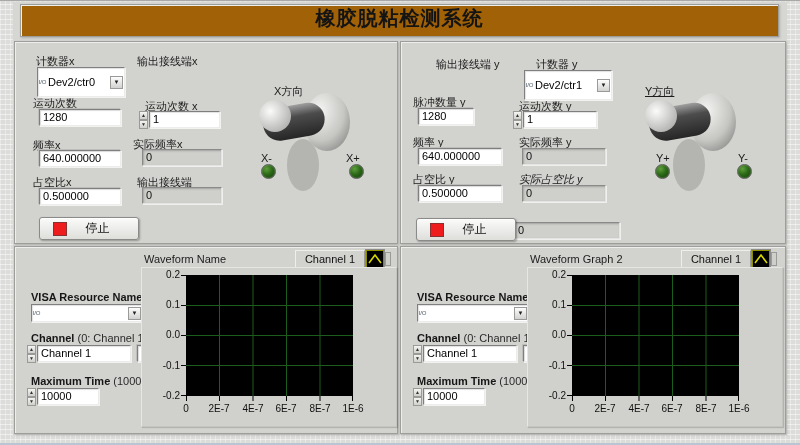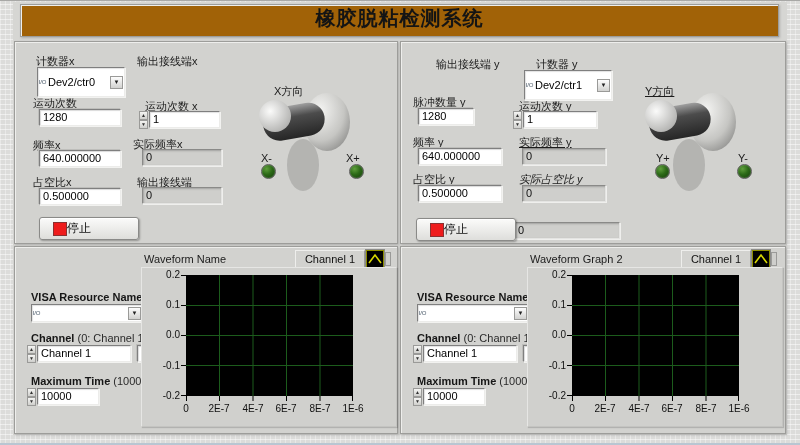--- a/index.html
+++ b/index.html
@@ -74,21 +74,21 @@
     box-shadow:1px 1px 0 #f2f2f0, inset 1px 1px 1px rgba(0,0,0,.12);
     font-size:11px;line-height:15px;padding:0 3px;color:#000;white-space:nowrap;overflow:hidden;
   }
   .stopbtn{
     position:absolute;width:100px;height:23px;border-radius:3px;
     background:linear-gradient(#fbfbfa,#dededb);border:1px solid #8a8a88;
     box-shadow:1px 1px 2px rgba(0,0,0,.3), inset 0 1px 0 #fff;
     display:flex;align-items:center;box-sizing:border-box;cursor:pointer;
   }
   .stopbtn .sq{width:12px;height:12px;margin-left:13px;border:1px solid #8a3030;flex:none;}
-  .stopbtn .txt{flex:1;text-align:left;font-size:12px;color:#111;margin-right:10px;}
+  .stopbtn .txt{flex:1;text-align:center;font-size:12px;color:#111;margin-right:10px;}
   .led{
     position:absolute;width:13px;height:13px;border-radius:50%;
     background:radial-gradient(circle at 35% 30%, #5f9f3c 0%, #2c6a17 45%, #123a09 100%);
     border:1px solid #5c5c5a;box-shadow:inset 0 0 1px rgba(255,255,255,.5);
   }
   .knob{position:absolute;width:110px;height:105px;}
 
   .graph-body{
     position:absolute;background:#d0d0cd;
     border:1px solid #c4c4c1;border-top-color:#e6e6e4;border-left-color:#e6e6e4;
@@ -211,21 +211,21 @@
     <span class="arrows">
         <span>▲</span>
         <span>▼</span>
       </span>
     <span class="sfield" style="width:66px;">1</span>
   </div>
 
   <div class="lbl" style="left:12px;top:94px;">频率 y</div>
   <div class="field" style="left:17px;top:106px;width:76px;">640.000000</div>
 
-  <div class="lbl" style="left:118px;top:94px;text-decoration:underline;">实际频率 y</div>
+  <div class="lbl" style="left:118px;top:94px;">实际频率 y</div>
   <div class="ind" style="left:121px;top:106px;width:76px;">0</div>
 
   <div class="lbl" style="left:12px;top:131px;">占空比 y</div>
   <div class="field" style="left:17px;top:143px;width:76px;">0.500000</div>
 
   <div class="lbl" style="left:118px;top:131px;font-style:italic;">实际占空比 y</div>
   <div class="ind" style="left:121px;top:143px;width:76px;">0</div>
 
   <div class="ind" style="left:113px;top:180px;width:98px;">0</div>
 

